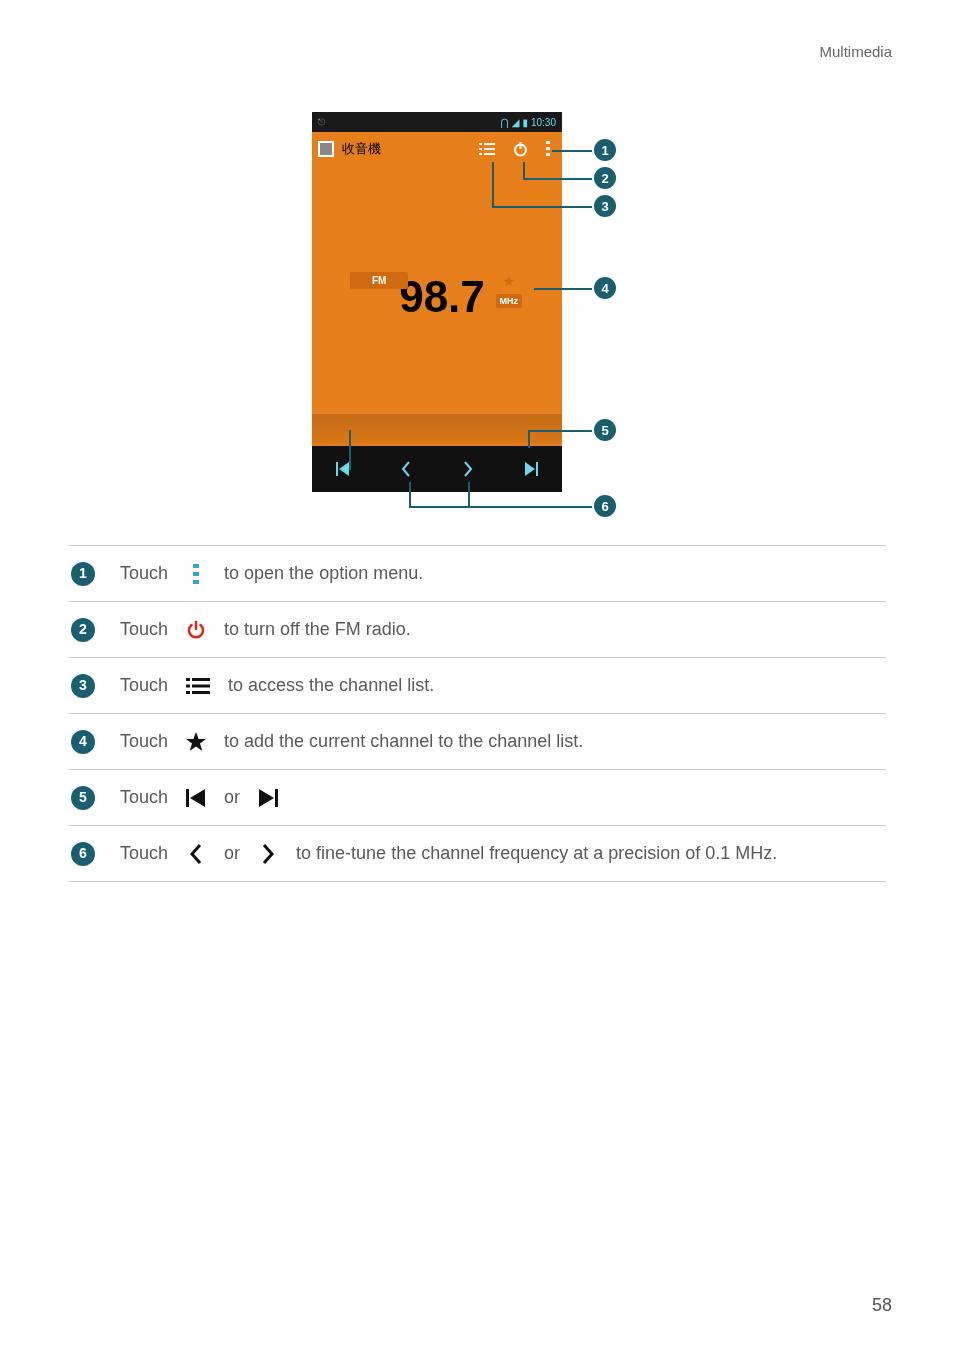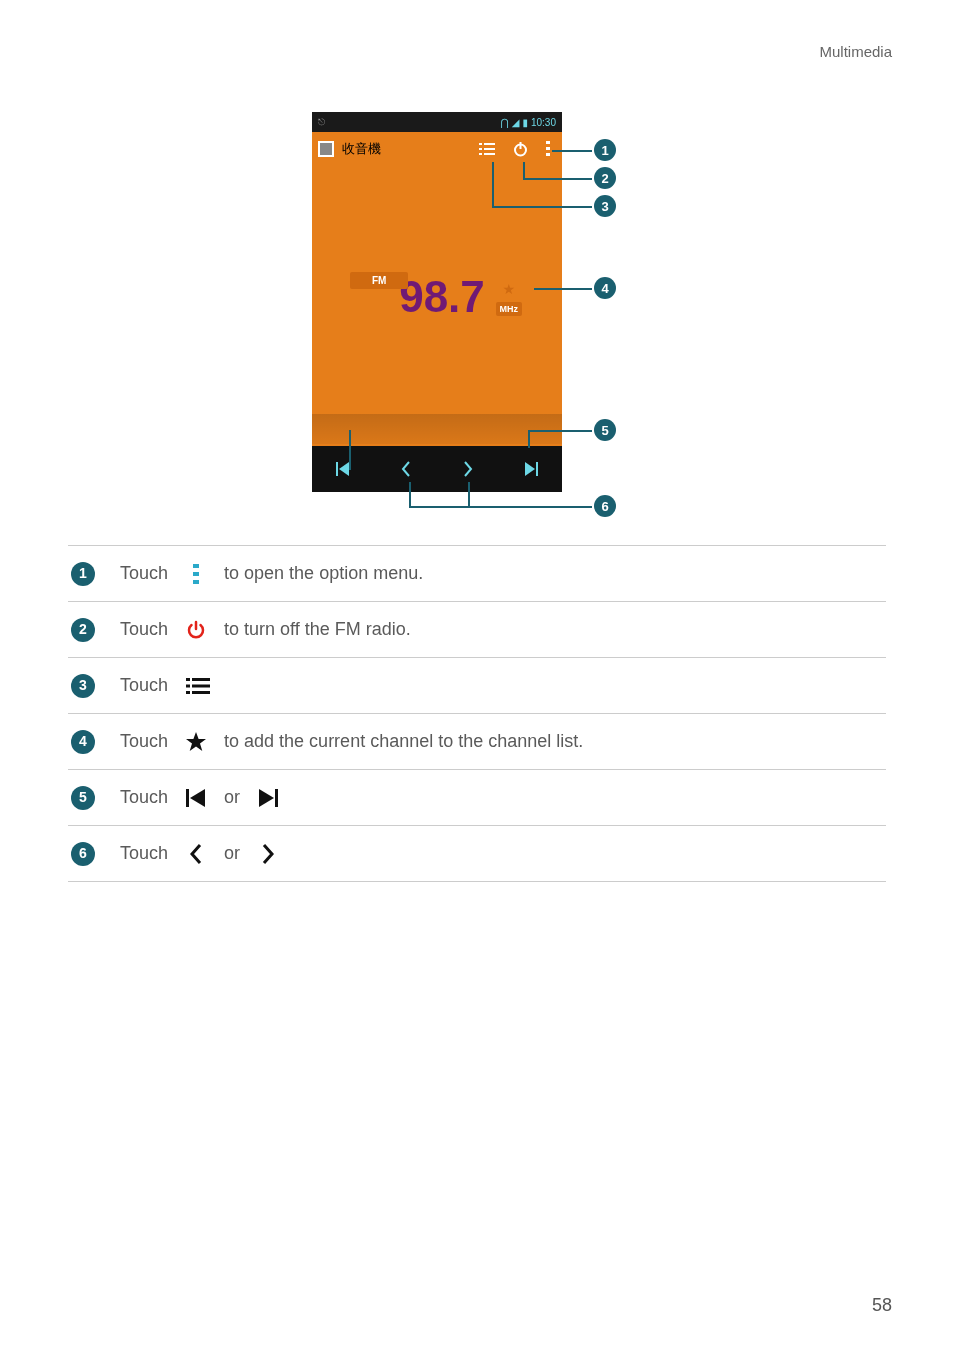--- a/index.html
+++ b/index.html
@@ -88,30 +88,30 @@
     left: 38px;
     top: 0;
     background: #d06a10;
     color: #fff;
     font-size: 10px;
     font-weight: bold;
     padding: 3px 22px;
     border-radius: 2px;
   }
   .freq-num {
-    color: #701a75;
+    color: #000000;
     font-size: 44px;
     font-weight: bold;
     display: inline-block;
     margin-left: 10px;
   }
   .freq-side {
     position: absolute;
     right: 40px;
-    top: 8px;
+    top: 0;
     text-align: center;
   }
   .fav-star-small { color: #d06a10; font-size: 14px; }
   .mhz {
     background: #d06a10;
     color: #fff;
     font-size: 9px;
     font-weight: bold;
     padding: 2px 4px;
     border-radius: 2px;
@@ -367,20 +367,21 @@
             <g fill="#111">
               <rect x="0" y="1" width="4" height="3"></rect>
               <rect x="6" y="1" width="18" height="3"></rect>
               <rect x="0" y="7.5" width="4" height="3"></rect>
               <rect x="6" y="7.5" width="18" height="3"></rect>
               <rect x="0" y="14" width="4" height="3"></rect>
               <rect x="6" y="14" width="18" height="3"></rect>
             </g>
           </svg>
       </span>
+      <span>to access the channel list.</span>
     </div>
   </div>
 
   <div class="legend-row">
     <div class="num-col">
         <div class="num-circle">4</div>
       </div>
     <div class="desc-col">
       <span>Touch </span>
       <span class="inline-icon">
@@ -424,18 +425,19 @@
         <svg width="12" height="20" viewBox="0 0 12 20">
             <polyline points="10,1 2,10 10,19" fill="none" stroke="#111" stroke-width="3"></polyline>
           </svg>
       </span>
       <span> or  </span>
       <span class="inline-icon">
         <svg width="12" height="20" viewBox="0 0 12 20">
             <polyline points="2,1 10,10 2,19" fill="none" stroke="#111" stroke-width="3"></polyline>
           </svg>
       </span>
+      <span> to fine-tune the channel frequency at a precision of 0.1 MHz.</span>
     </div>
   </div>
 
 </div>
 
 <div class="page-num">58</div>
 
 </body></html>

